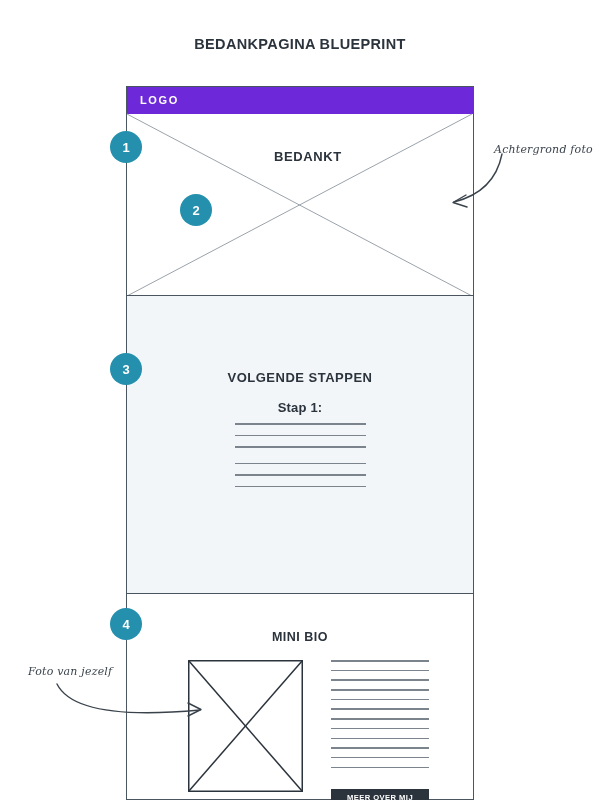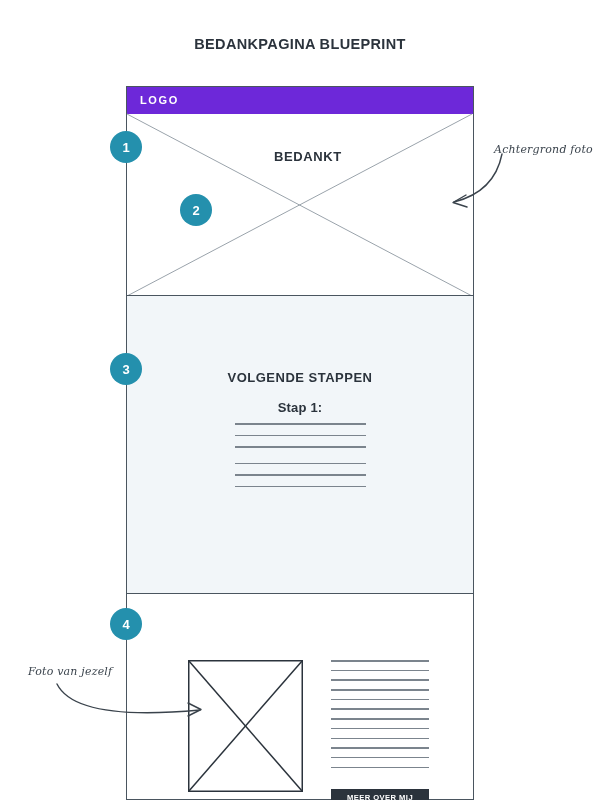--- a/index.html
+++ b/index.html
@@ -309,20 +309,21 @@
           <div class="step-line"></div>
           <div class="step-line"></div>
           <div class="step-line"></div>
         </div>
       </div>
 
     </div>
   </div>
 
   <div id="section-bio">
+    <div id="bio-heading">MINI BIO</div>
 
     <div id="bio-photo">
       <svg width="115" height="132" viewBox="0 0 115 132">
         <rect x="0.75" y="0.75" width="113.5" height="130.5" fill="none" stroke="#2b333c" stroke-width="1.5"></rect>
         <line x1="0.75" y1="0.75" x2="114.25" y2="131.25" stroke="#2b333c" stroke-width="1.5"></line>
         <line x1="114.25" y1="0.75" x2="0.75" y2="131.25" stroke="#2b333c" stroke-width="1.5"></line>
       </svg>
     </div>
 
     <div id="bio-text-lines">

